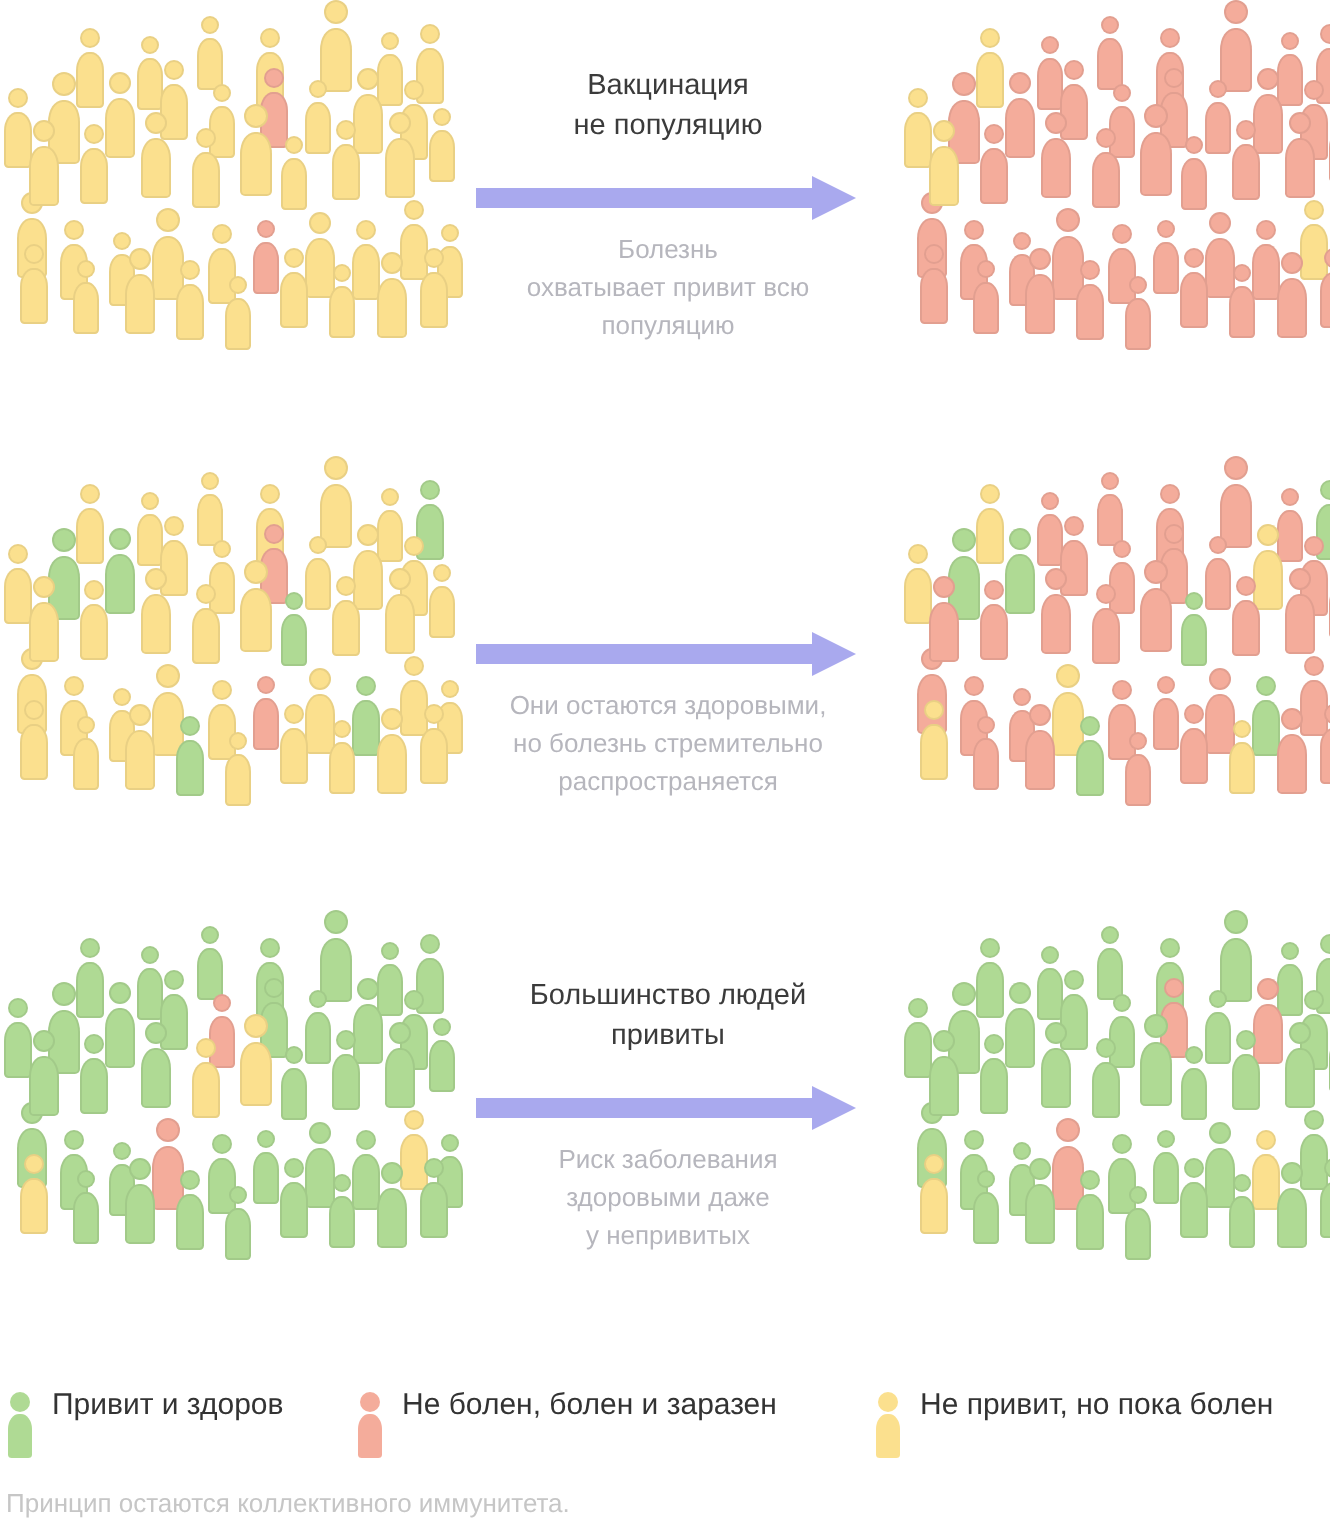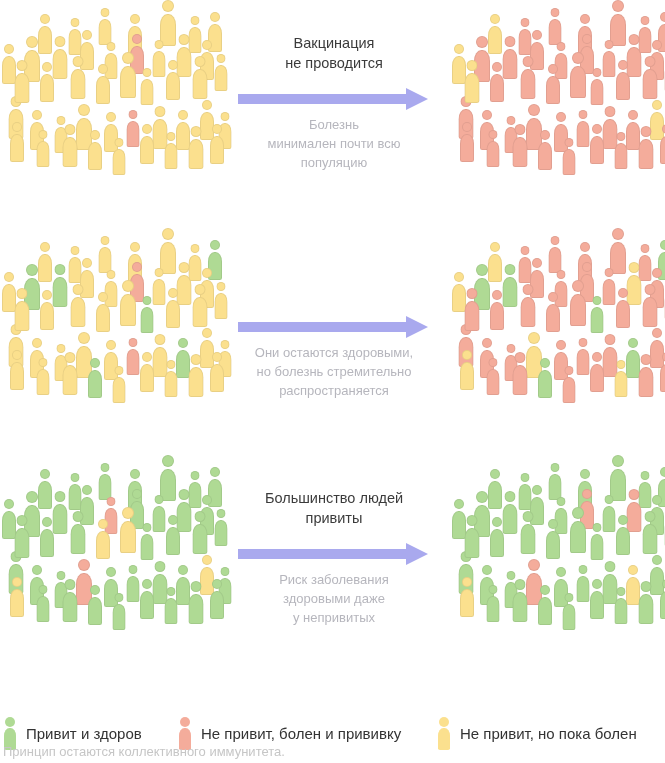--- a/index.html
+++ b/index.html
@@ -56,21 +56,21 @@
   .center .sub{
     position:absolute;left:0;top:115px;width:204px;
     text-align:center;
     font-size:13px;line-height:19px;
     color:#b6b6bd;
     white-space:pre-line;
   }
 
   
   #legend{position:absolute;left:0;top:694px;width:665px;height:44px;}
-  .leg{position:absolute;top:17px;height:44px;display:flex;align-items:center;}
+  .leg{position:absolute;top:0;height:44px;display:flex;align-items:flex-start;}
   .leg .licon{position:relative;width:14px;height:36px;margin-right:9px;flex:none;}
   .leg .licon .lh{
     position:absolute;left:50%;top:2px;transform:translateX(-50%);
     width:10px;height:10px;border-radius:50%;background:currentColor;
   }
   .leg .licon .lb{
     position:absolute;left:50%;top:13px;transform:translateX(-50%);
     width:12px;height:22px;background:currentColor;
     border-radius:46% 46% 16% 16% / 34% 34% 8% 8%;
   }
@@ -433,26 +433,26 @@
           <div class="head" style="width: 11px; height: 11px;"></div>
           <div class="body" style="top: 13px; width: 15px; height: 30px;"></div>
         </div>
         <div class="fig c-r" style="left: 210px; top: 124px; width: 14px; height: 40px;">
           <div class="head" style="width: 10px; height: 10px;"></div>
           <div class="body" style="top: 12px; width: 14px; height: 28px;"></div>
         </div>
       </div>
       <div class="center">
         <div class="title">Вакцинация
-не проводится</div>
+не популяцию</div>
         <div class="arrow"><svg width="190" height="22" viewBox="0 0 190 22" xmlns="http://www.w3.org/2000/svg">
             <path d="M0 6 L168 6 L168 0 L190 11 L168 22 L168 16 L0 16 Z" fill="#A9A9EE"></path>
           </svg></div>
         <div class="sub">Болезнь
-минимален почти всю
+охватывает привит всю
 популяцию</div>
       </div>
     </div>
   <div class="row" id="row2" style="top:228px;">
       <div class="panel left">
         <div class="fig c-y" style="left: 8px; top: 96px; width: 15px; height: 43px;">
           <div class="head" style="width: 11px; height: 11px;"></div>
           <div class="body" style="top: 13px; width: 15px; height: 30px;"></div>
         </div>
         <div class="fig c-y" style="left: 38px; top: 14px; width: 14px; height: 40px;">
@@ -1180,21 +1180,21 @@
           <div class="lh"></div>
           <div class="lb"></div>
         </div>
         <div class="ltext">Привит и здоров</div>
       </div>
       <div class="leg" style="left: 178px;">
         <div class="licon" style="color: rgb(244, 172, 155);">
           <div class="lh"></div>
           <div class="lb"></div>
         </div>
-        <div class="ltext">Не привит, болен и прививку</div>
+        <div class="ltext">Не болен, болен и заразен</div>
       </div>
       <div class="leg" style="left: 437px;">
         <div class="licon" style="color: rgb(251, 224, 142);">
           <div class="lh"></div>
           <div class="lb"></div>
         </div>
         <div class="ltext">Не привит, но пока болен</div>
       </div>
     </div>
 

